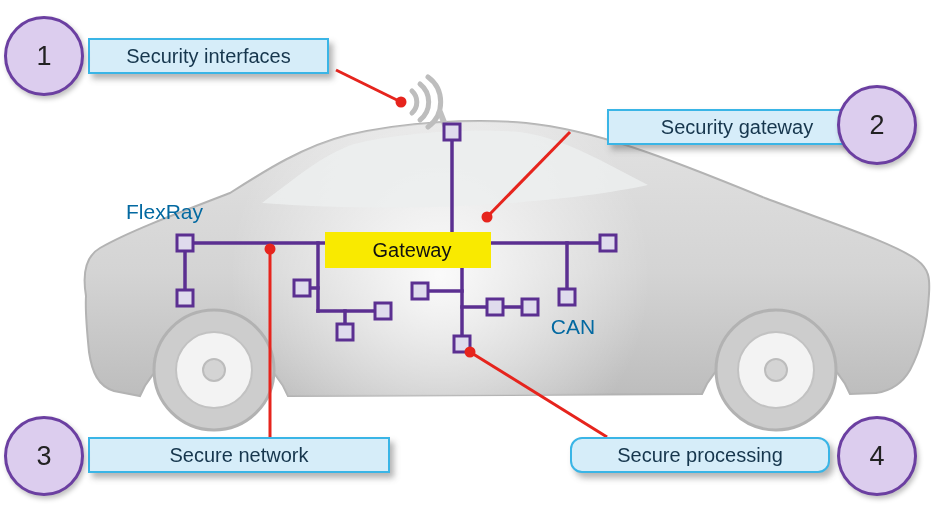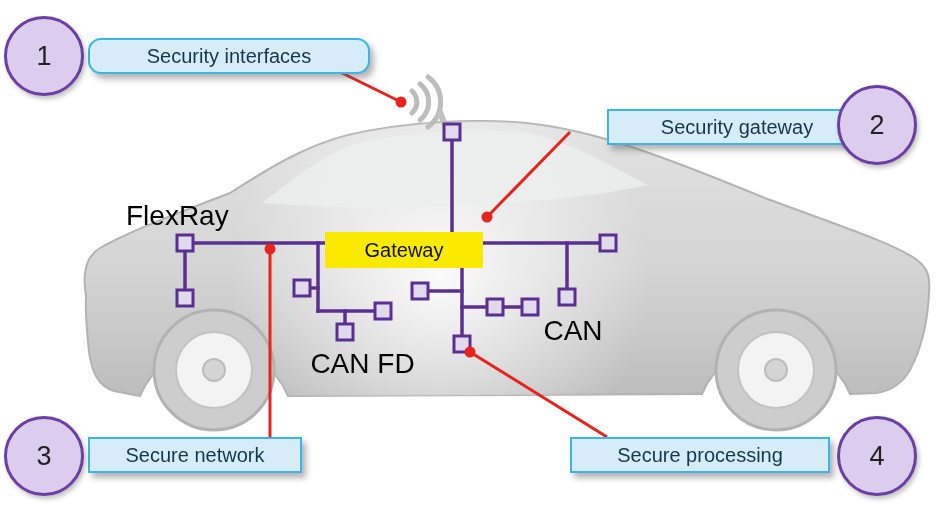--- a/index.html
+++ b/index.html
@@ -15,27 +15,27 @@
     font-size:27px;color:#222222;box-shadow:2px 3px 5px rgba(0,0,0,0.25);
     box-sizing:border-box;z-index:3;
   }
   .callout-box{
     position:absolute;height:36px;background:#d6edf9;border:2.5px solid #3ab5e6;
     display:flex;align-items:center;justify-content:center;
     font-size:20px;color:#16364d;box-shadow:4px 5px 6px rgba(90,90,90,0.45);
     box-sizing:border-box;z-index:2;
   }
   .car-label{
-    position:absolute;color:#000000;font-size:28px;white-space:nowrap;z-index:2;
+    position:absolute;color:#0369a1;font-size:21px;white-space:nowrap;z-index:2;
   }
   .car-label.centered{text-align:center;white-space:normal;}
   #gateway-box{
     position:absolute;left:325px;top:232px;width:158px;height:36px;
     background:#f9ea00;display:flex;align-items:center;justify-content:center;
-    font-size:20px;color:#111111;z-index:2;
+    font-size:20px;color:#111111;z-index:2;padding-left:8px;
   }
   #high-speed-label{line-height:1.15;}
 </style>
 </head>
 <body>
 
 <div id="stage">
 
   <svg id="diagram-svg" viewBox="0 0 939 512" xmlns="http://www.w3.org/2000/svg">
     <defs>
@@ -126,35 +126,34 @@
   <div class="callout-circle" style="left:837px;top:85px;">
     <span>2</span>
   </div>
   <div class="callout-circle" style="left:4px;top:416px;">
     <span>3</span>
   </div>
   <div class="callout-circle" style="left:837px;top:416px;">
     <span>4</span>
   </div>
 
-  <div class="callout-box" style="left:88px;top:38px;width:282px;border-radius:13px;">
+  <div class="callout-box" style="left:88px;top:38px;width:241px;">
     <span>Security interfaces</span>
   </div>
   <div class="callout-box" style="left:570px;top:109px;width:260px;margin-left:37px;">
     <span>Security gateway</span>
   </div>
-  <div class="callout-box" style="left:88px;top:437px;width:214px;">
+  <div class="callout-box" style="left:88px;top:437px;width:302px;">
     <span>Secure network</span>
   </div>
-  <div class="callout-box" style="left:570px;top:437px;width:260px;">
+  <div class="callout-box" style="left:570px;top:437px;width:260px;border-radius:12px;">
     <span>Secure processing</span>
   </div>
 
   <div class="car-label" style="left:126px;top:200px;">FlexRay</div>
   <div id="gateway-box">
     <span>Gateway</span>
   </div>
-  <div class="car-label centered" style="left:305px;top:348px;width:115px;">CAN FD</div>
   <div id="high-speed-label" class="car-label centered" style="left:503px;top:315px;width:140px;">
     <div>CAN</div>
   </div>
 
 </div>
 
 </body></html>

